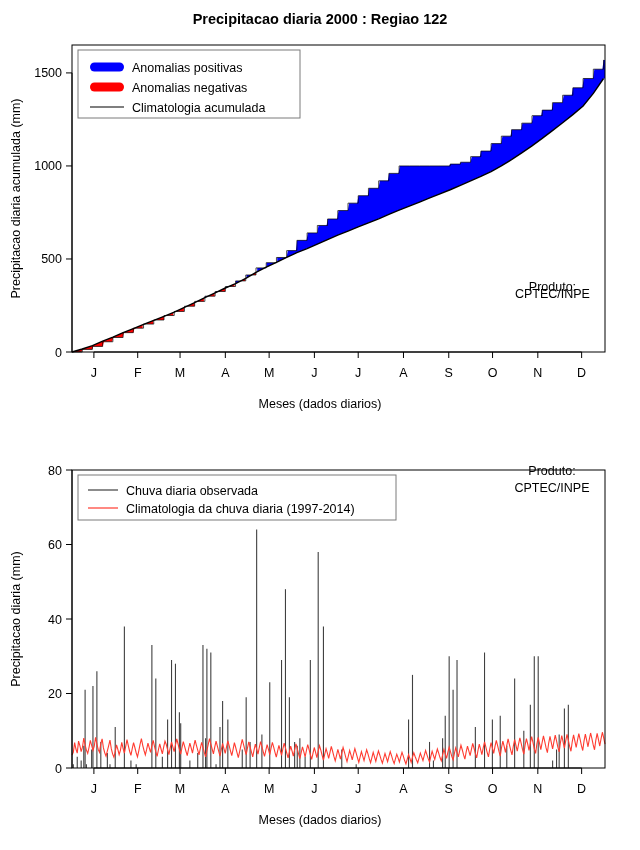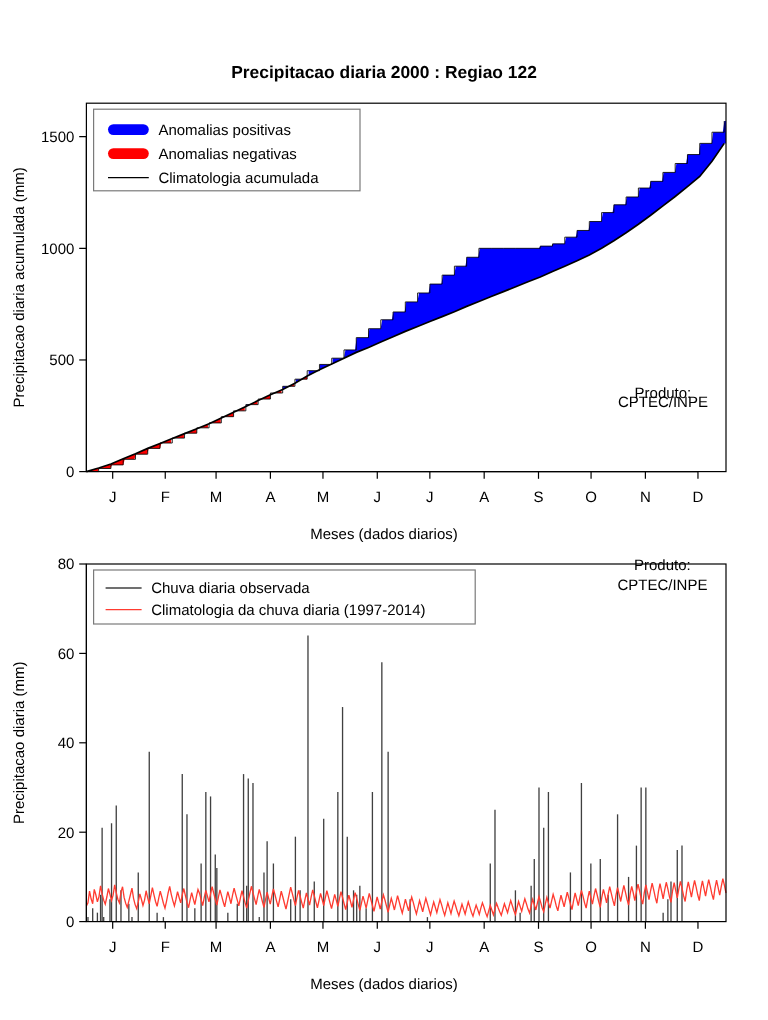--- a/index.html
+++ b/index.html
@@ -1,20 +1,20 @@
 <!DOCTYPE html>
 <html><head>
 <meta charset="utf-8">
 <style>
   html,body{margin:0;padding:0;background:#ffffff;}
   body{width:640px;height:850px;overflow:hidden;
        font-family:"Liberation Sans","DejaVu Sans",sans-serif;color:#000;}
   #root{position:relative;width:640px;height:850px;}
   .panel{position:absolute;left:0;width:640px;}
-  #panel-top{top:0;height:430px;margin-top:41px;}
+  #panel-top{top:0;height:430px;}
   #panel-bottom{top:430px;height:420px;}
   svg{display:block;}
   .ttl{font-size:14.5px;font-weight:bold;text-anchor:middle;}
   .axlab{font-size:12.5px;text-anchor:middle;}
   .tick{font-size:12.5px;}
   .tick-y{text-anchor:end;}
   .tick-x{text-anchor:middle;}
   .leg{font-size:12.5px;text-anchor:start;}
   .prod{font-size:12.5px;text-anchor:middle;}
   .frame{fill:none;stroke:#000;stroke-width:1;}

